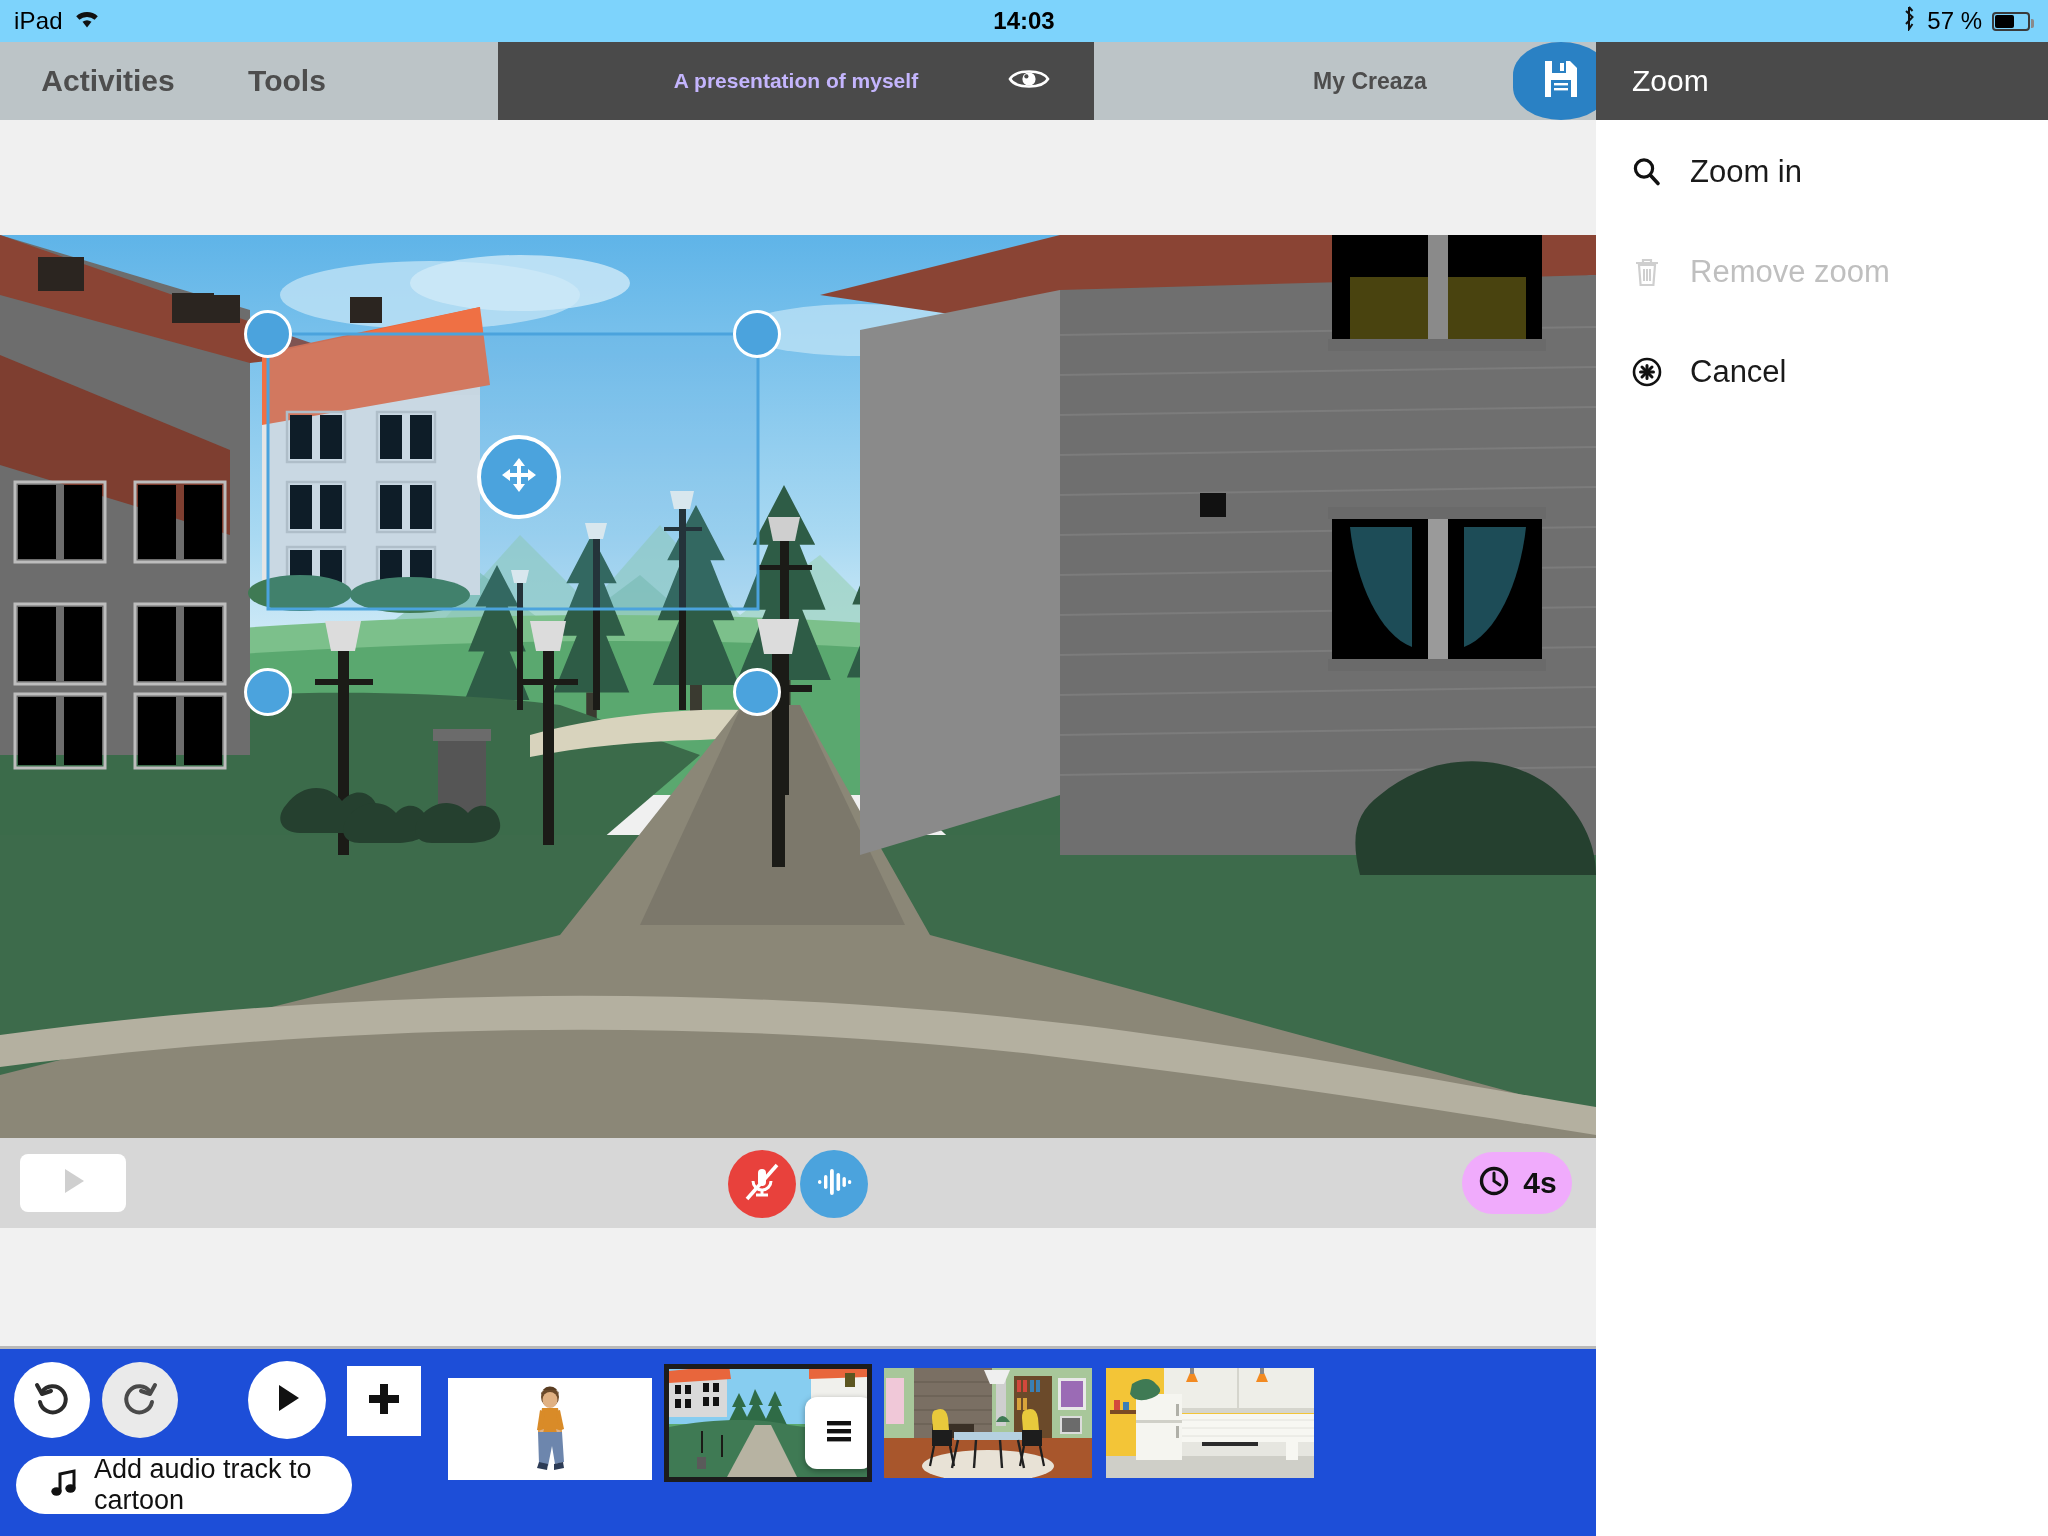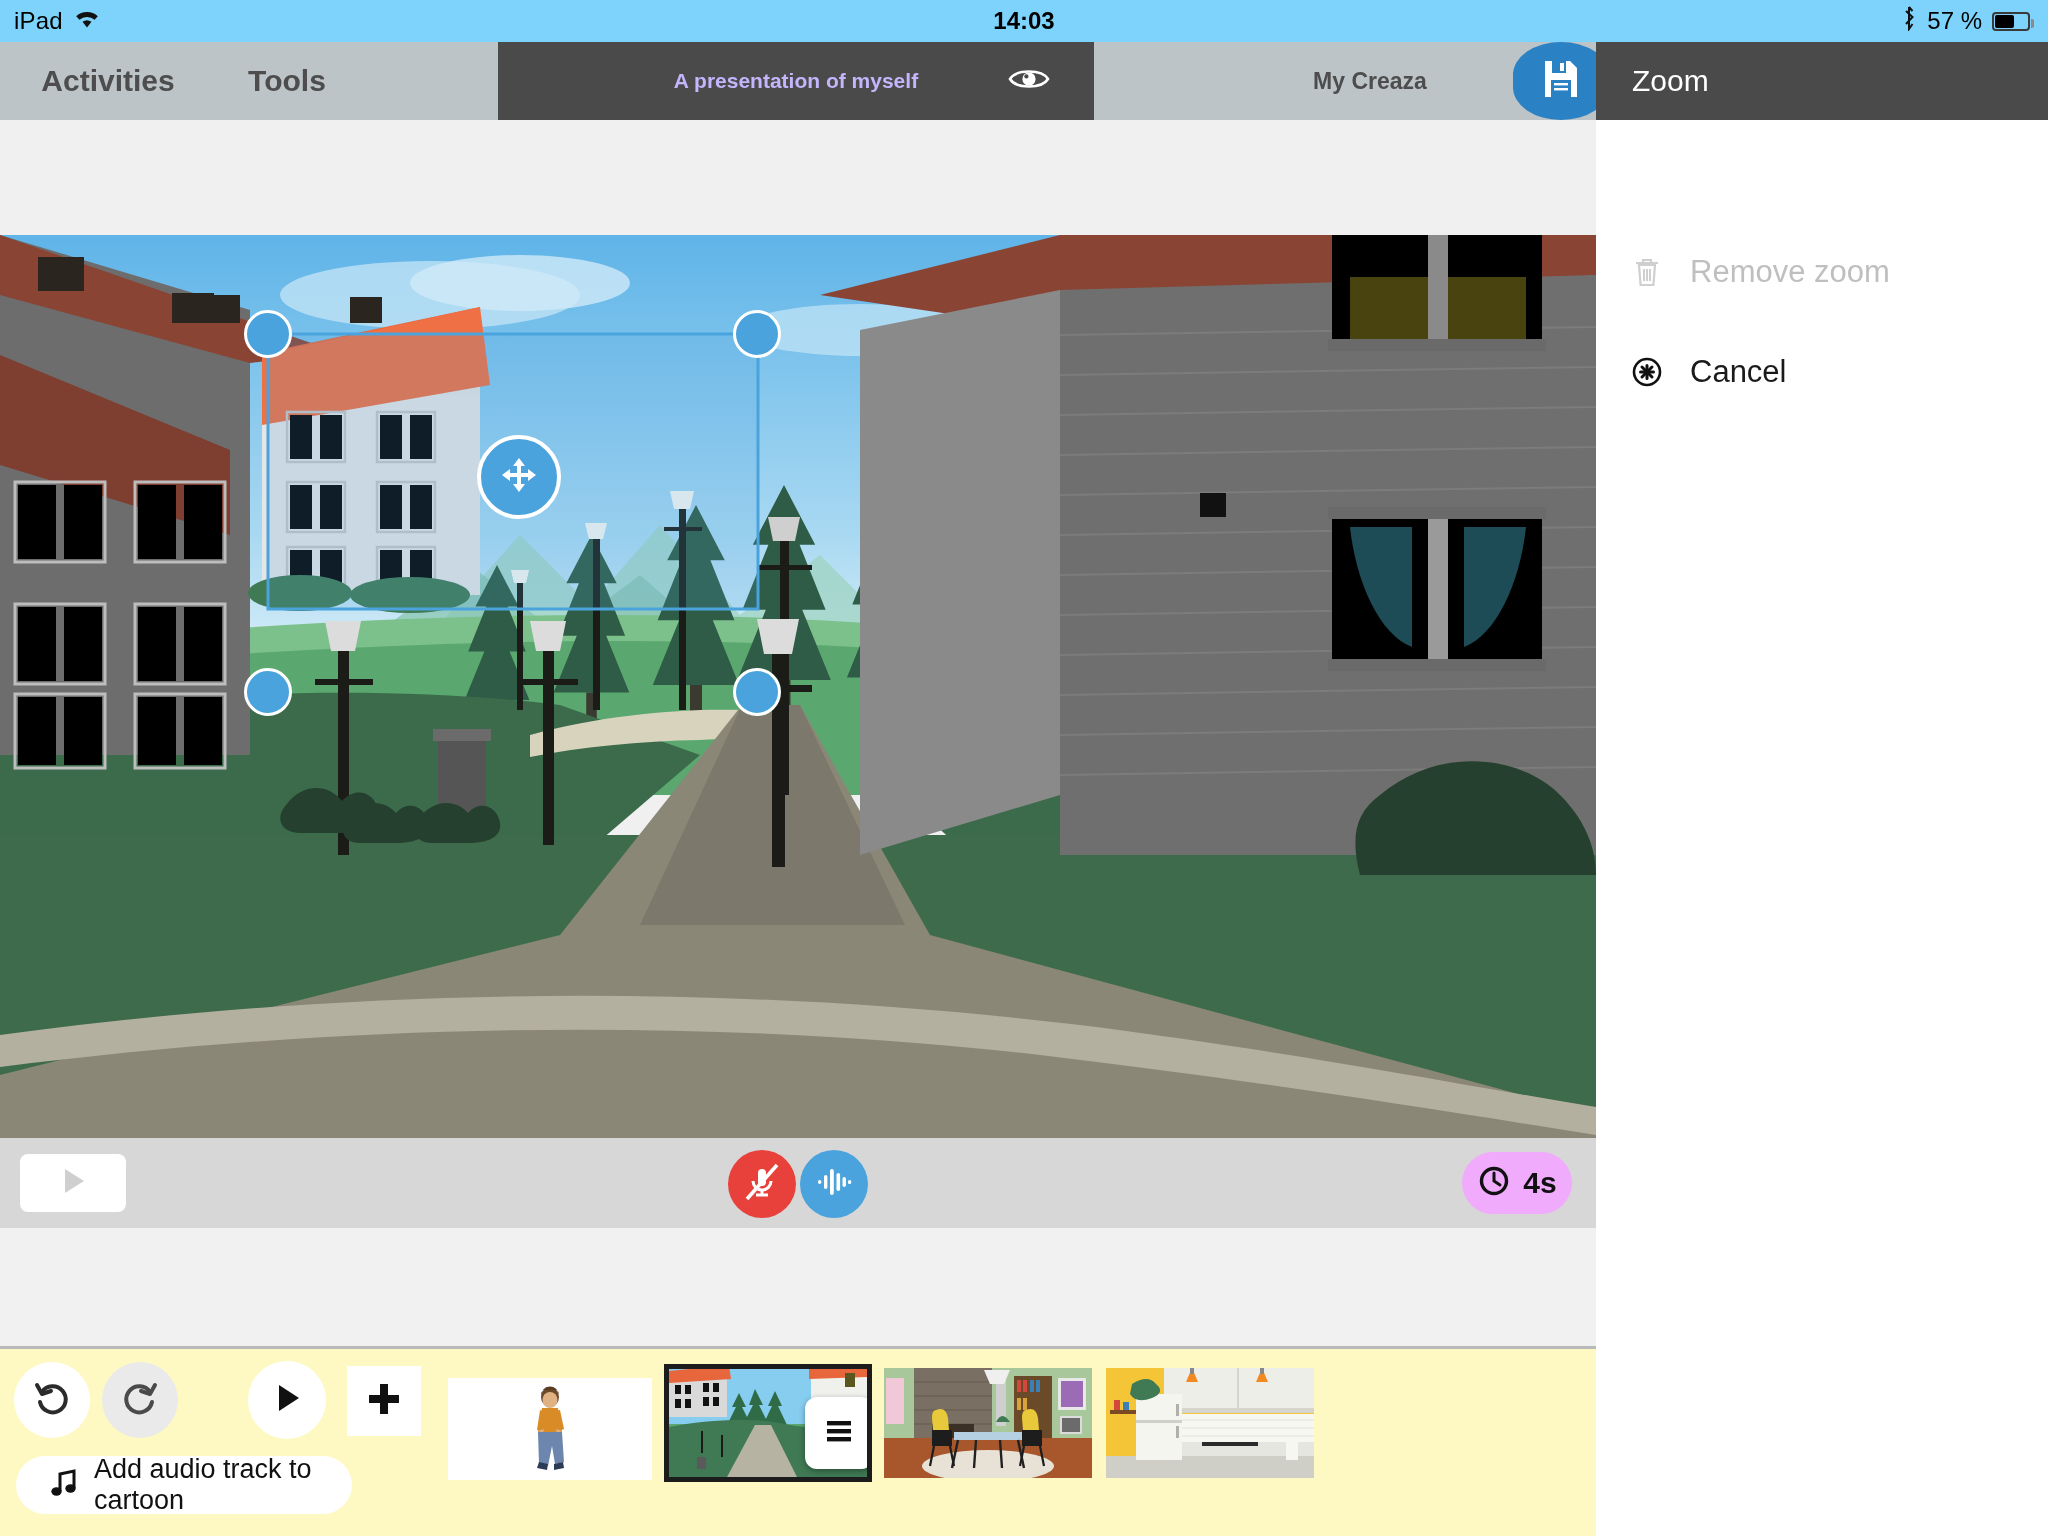--- a/index.html
+++ b/index.html
@@ -110,21 +110,21 @@
   .timer-badge .t { font-size: 30px; font-weight: bold; color: #111; }
 
   .midgap {
     position: absolute; left: 0; top: 1228px; width: 1596px; height: 118px;
     background: #f1f1f1;
   }
 
   
   .timeline {
     position: absolute; left: 0; top: 1346px; width: 1596px; height: 190px;
-    background: #fef9c3;
+    background: #1d4ed8;
     padding-left: 24px;
   }
   .circ-btn {
     position: absolute; top: 16px; width: 76px; height: 76px; border-radius: 50%;
     display: flex; align-items: center; justify-content: center; cursor: pointer;
   }
   .cb-undo { left: 14px; background: #fff; }
   .cb-redo { left: 102px; background: #eaeaea; }
   .cb-play { left: 248px; background: #fff; width: 78px; height: 78px; top: 15px; }
   .add-btn {
@@ -210,20 +210,29 @@
           <rect x="11" y="29" width="14" height="2.4" fill="#fff"></rect>
         </svg>
       </span>
     </div>
 
     <div class="nav-zoom-label">Zoom</div>
   </div>
 
   <div class="sidepanel">
 
+    <div class="sp-item" style="top:18px;">
+      <span class="sp-ico">
+        <svg width="32" height="32" viewBox="0 0 32 32">
+          <circle cx="13" cy="12.5" r="8.6" fill="none" stroke="#111" stroke-width="3.2"></circle>
+          <line x1="19.2" y1="19" x2="27" y2="27.5" stroke="#111" stroke-width="3.6" stroke-linecap="round"></line>
+        </svg>
+      </span>
+      <span class="lbl">Zoom in</span>
+    </div>
 
     <div class="sp-item disabled" style="top:118px;">
       <span class="sp-ico">
         <svg width="30" height="32" viewBox="0 0 30 32">
           <path d="M4 7 H26 M11 7 V4 H19 V7" fill="none" stroke="#cfcfcf" stroke-width="2.2"></path>
           <path d="M7 9 H23 L21.4 29 H8.6 Z" fill="none" stroke="#cfcfcf" stroke-width="2.2"></path>
           <line x1="12" y1="13" x2="12" y2="25" stroke="#cfcfcf" stroke-width="2"></line>
           <line x1="15" y1="13" x2="15" y2="25" stroke="#cfcfcf" stroke-width="2"></line>
           <line x1="18" y1="13" x2="18" y2="25" stroke="#cfcfcf" stroke-width="2"></line>
         </svg>

